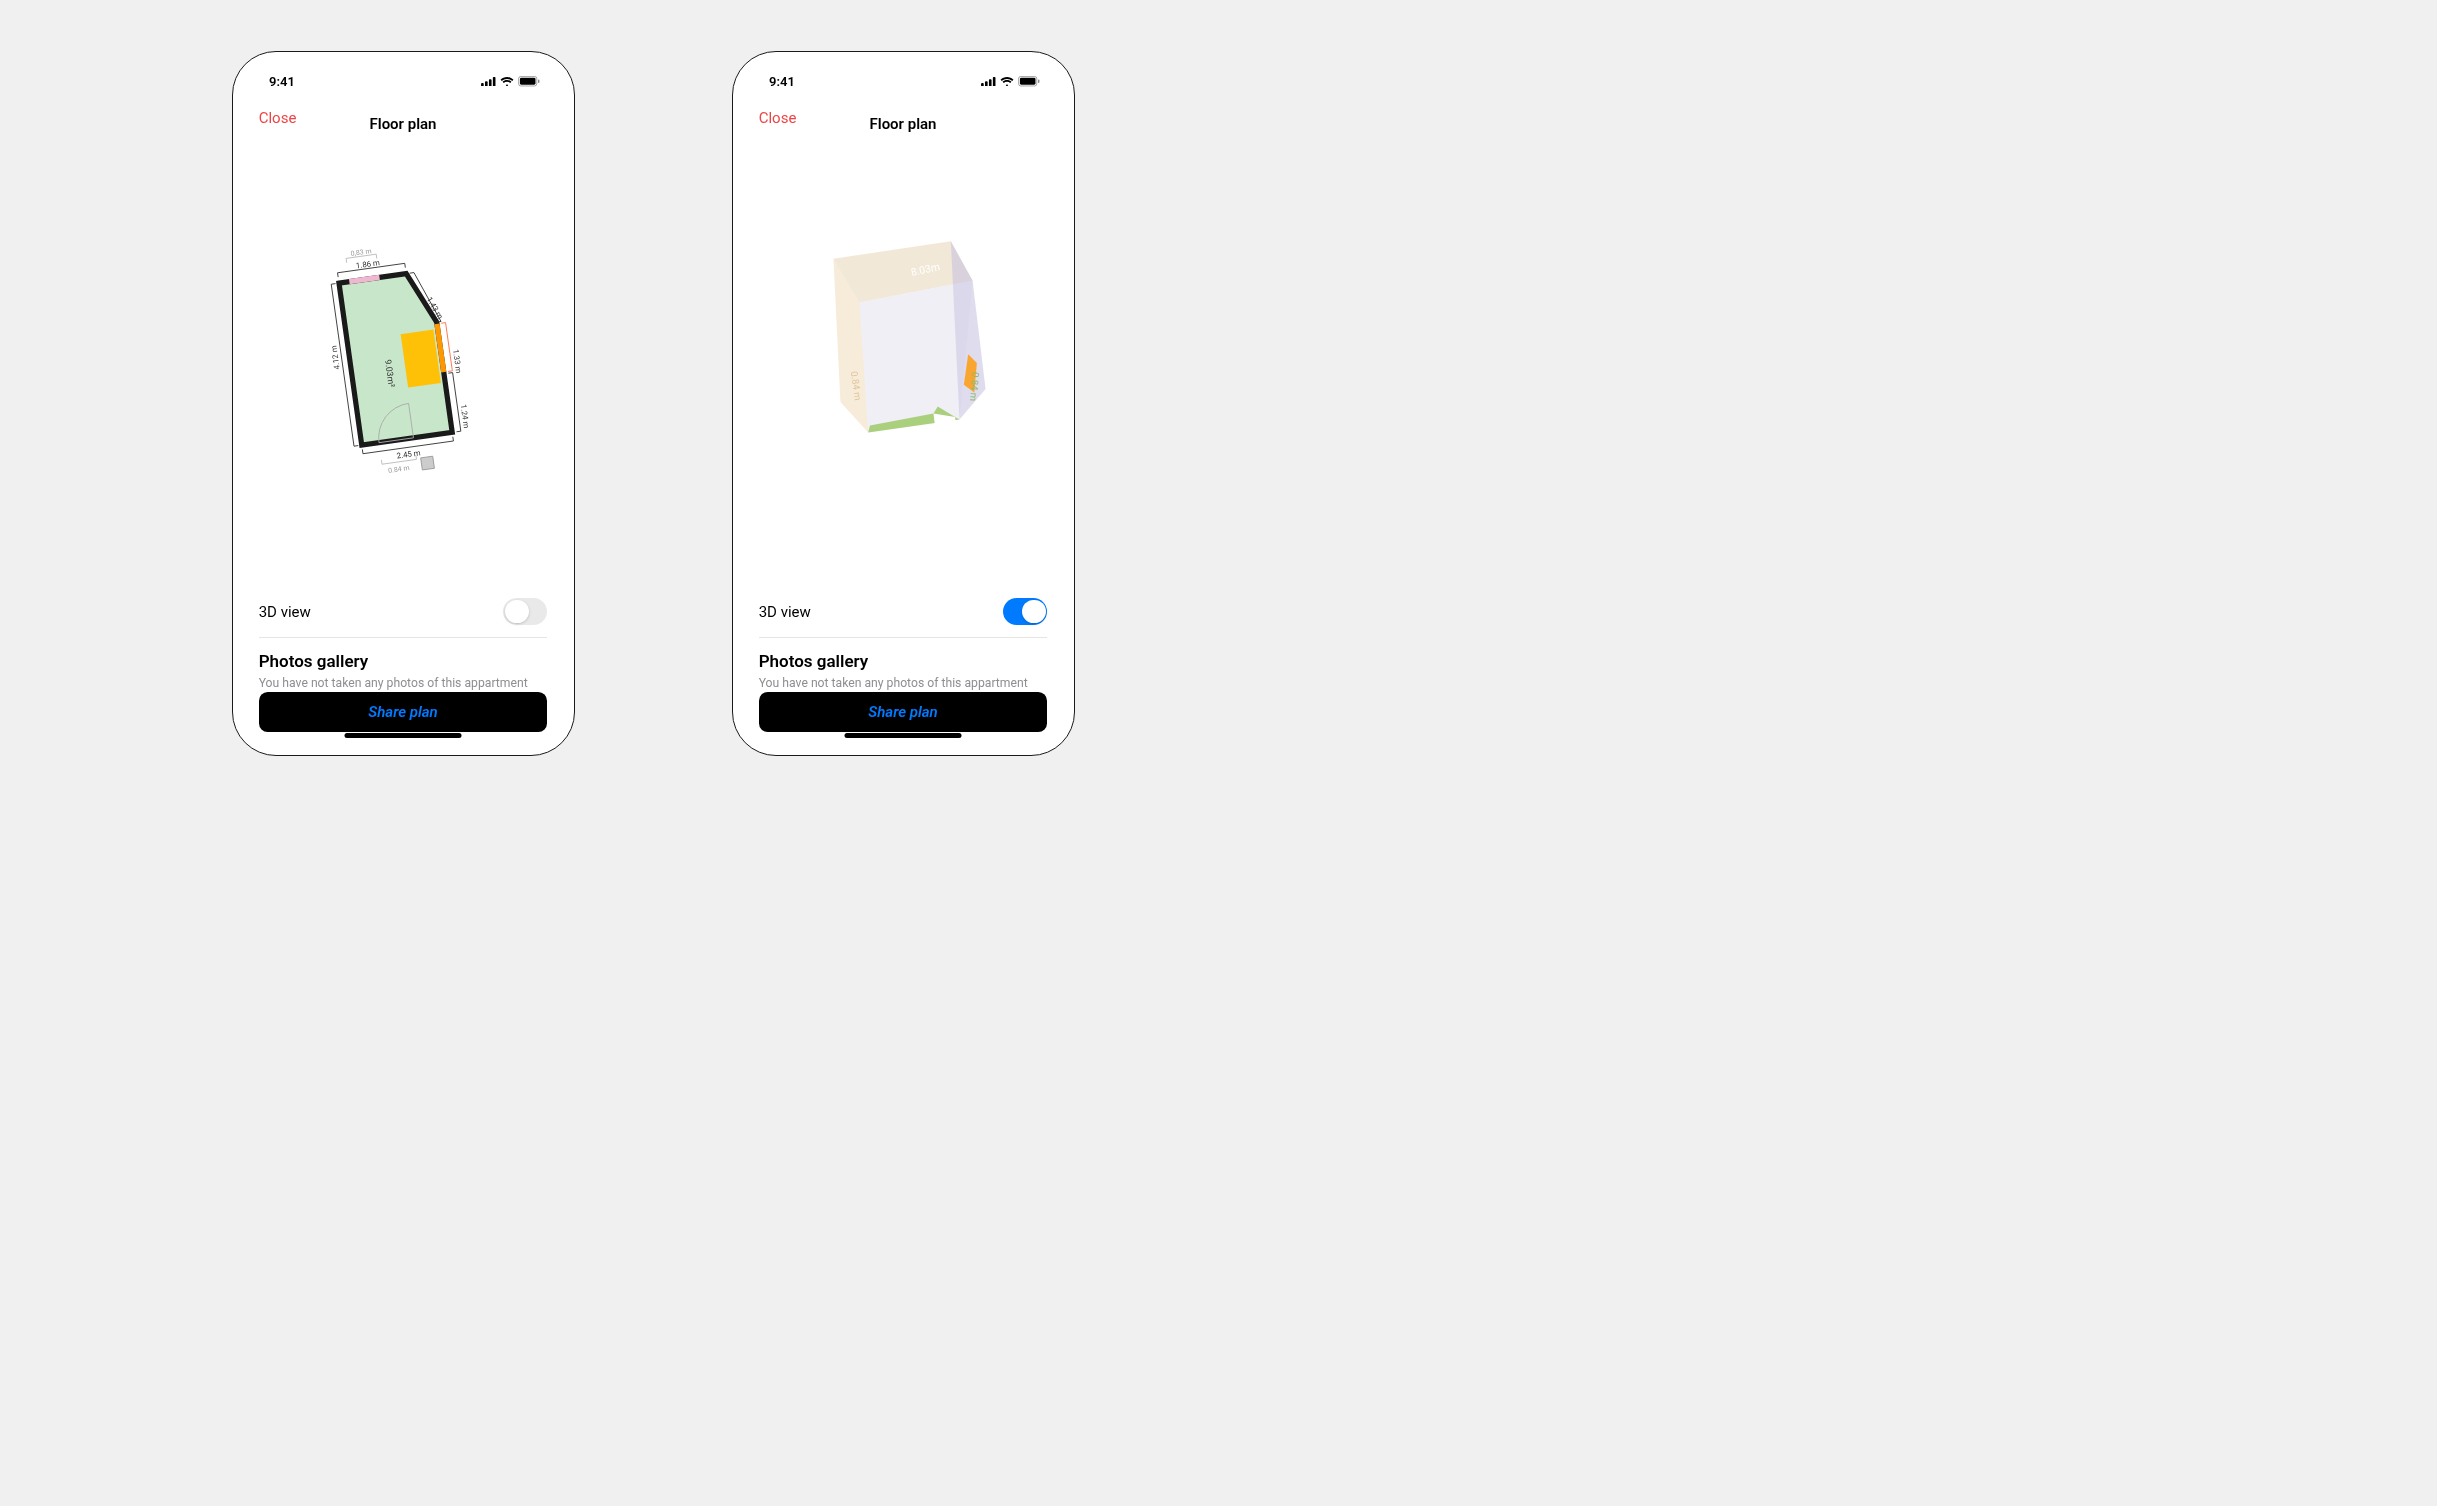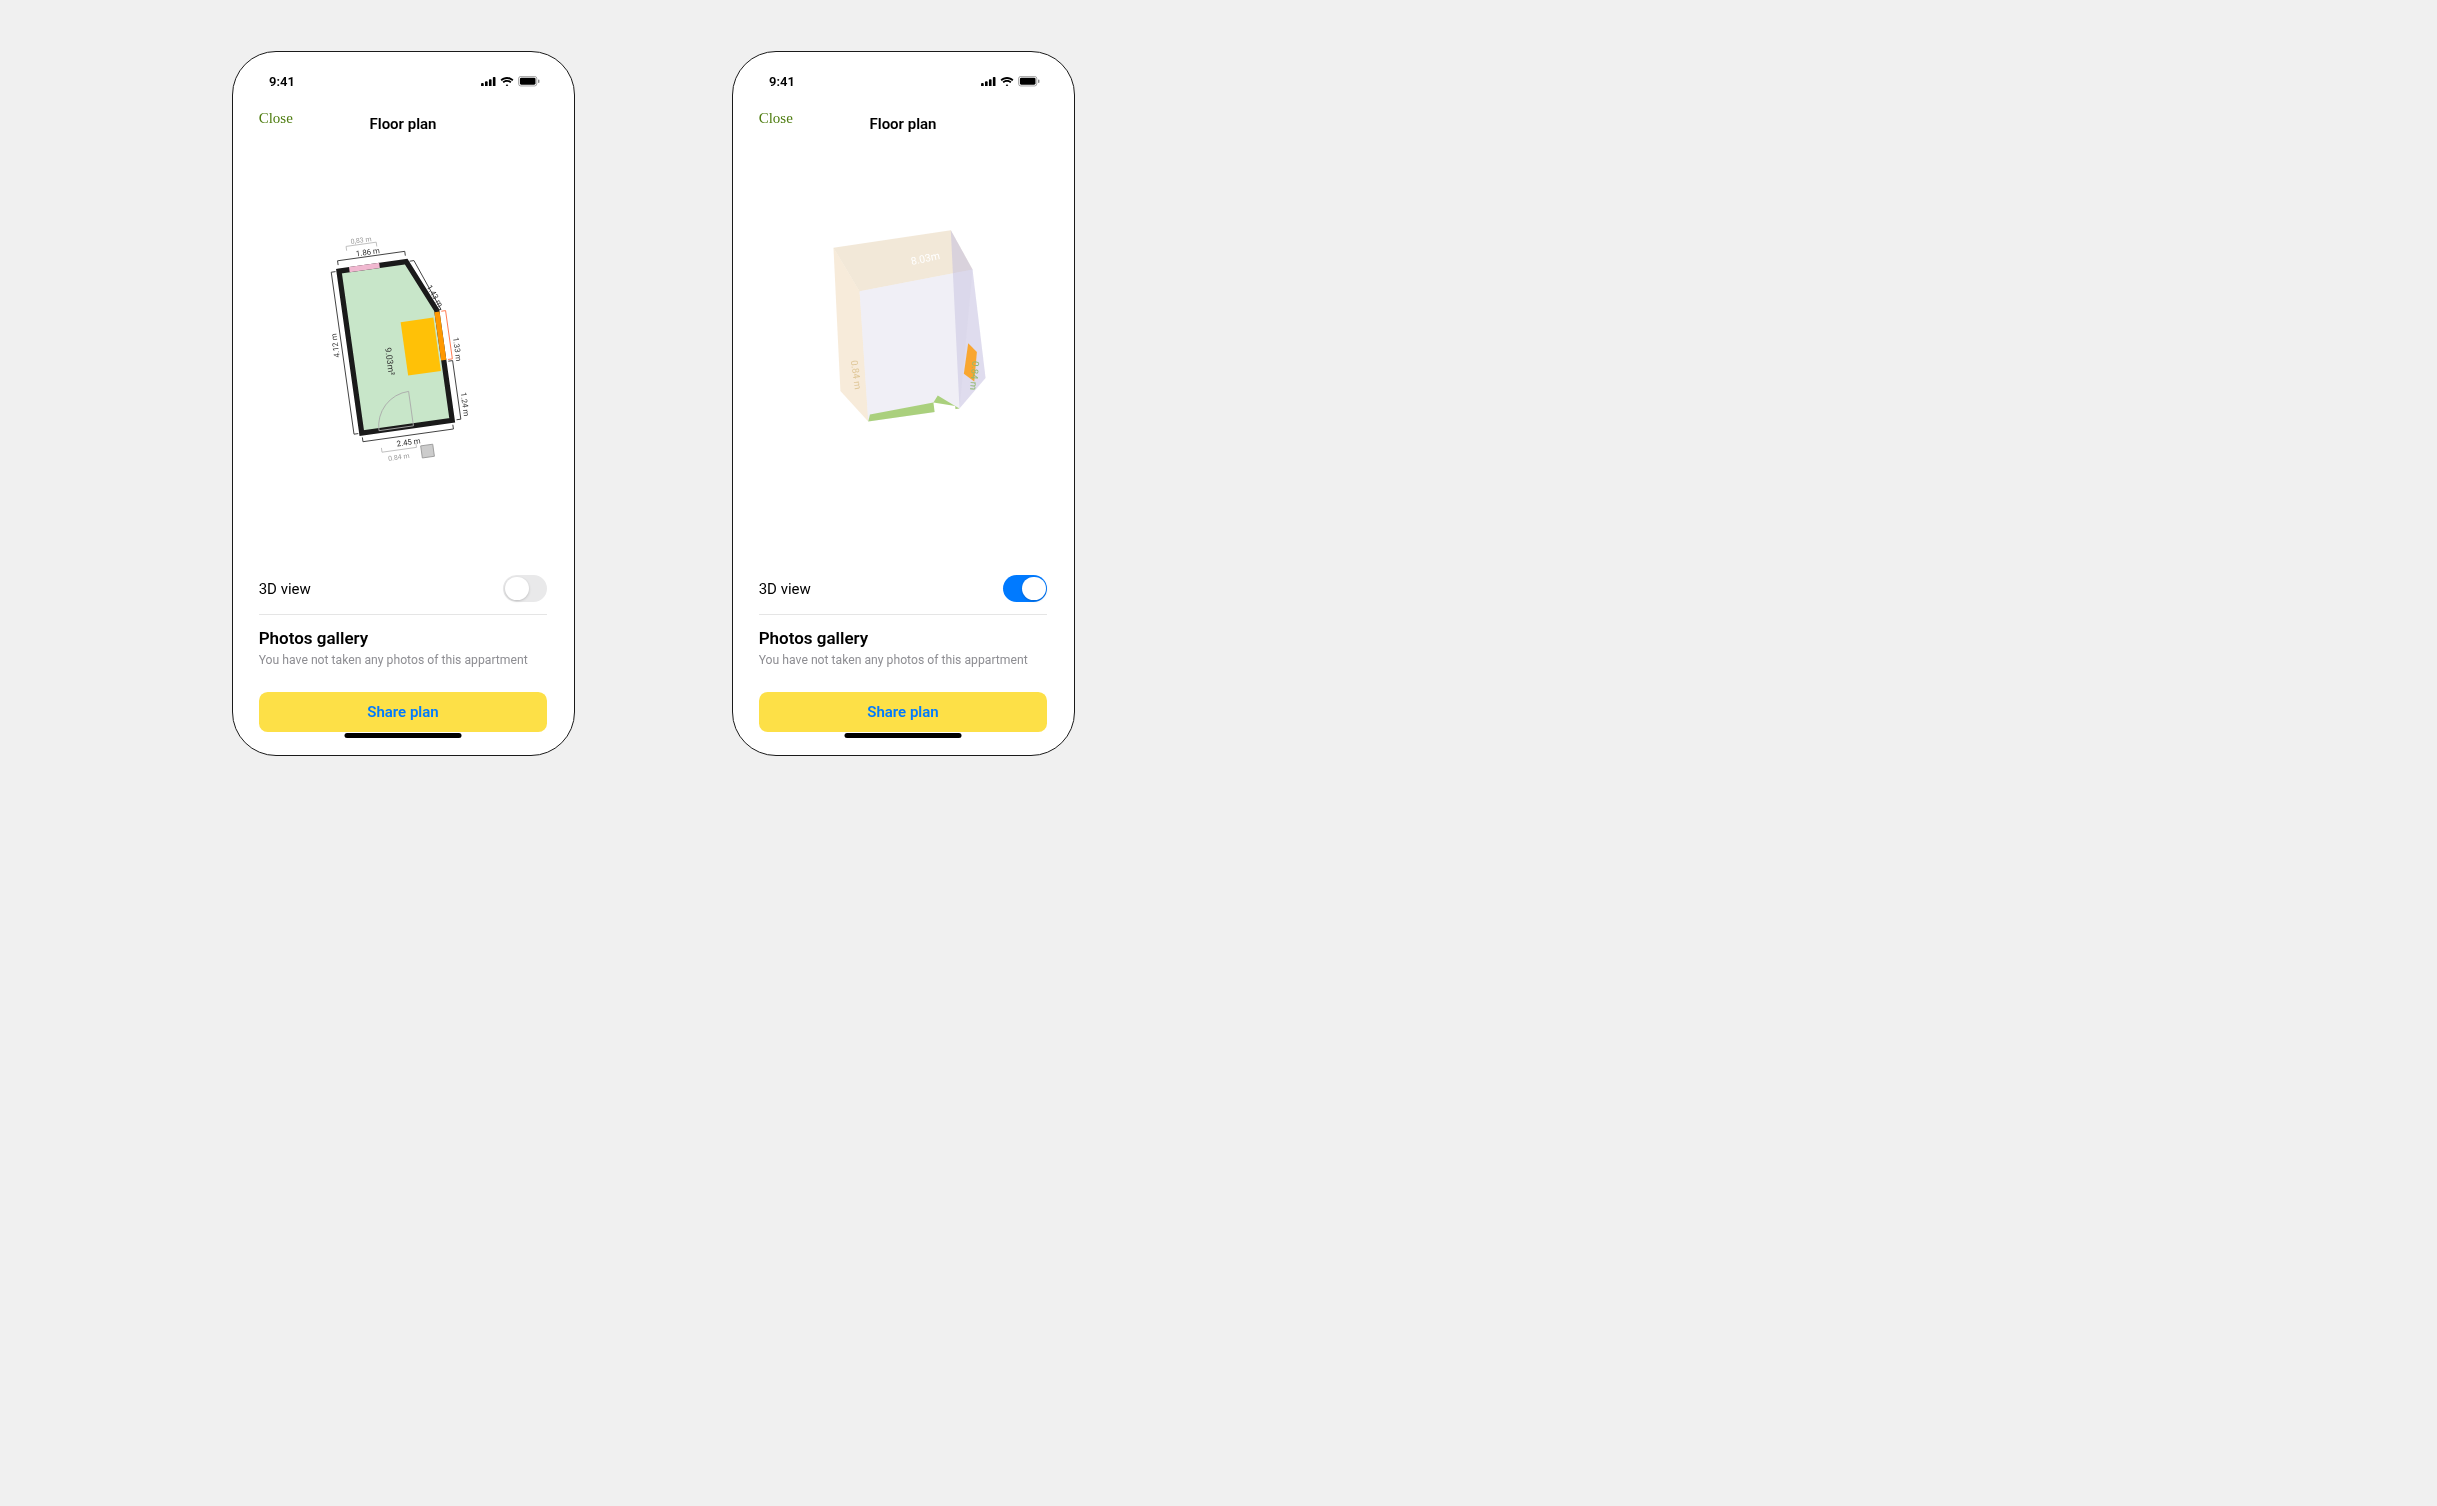--- a/index.html
+++ b/index.html
@@ -48,25 +48,24 @@
     }
     .signal-icon, .wifi-icon, .battery-icon { display: inline-flex; }
     .nav-bar {
       height: 38px;
       display: flex;
       align-items: center;
       position: relative;
       padding: 0 14px;
     }
     .close-btn {
-      color: #4d7c0f;
+      color: #ef4444;
       font-size: 15px;
       font-weight: 400;
       cursor: pointer;
-      font-family: Liberation Serif, serif;
     }
     .nav-title {
       position: absolute;
       left: 50%;
       transform: translateX(-50%);
       font-size: 15px;
       font-weight: 600;
       margin-top: 12px;
     }
     .content {
@@ -149,29 +148,30 @@
       font-weight: 600;
       margin-top: 12.2px;
       color: #000;
     }
     .gallery-empty {
       font-size: 12.2px;
       color: #8e8e93;
       margin-top: 5.2px;
     }
     .share-btn {
-      margin-top: 25px;
-      background: #fde047;
+      margin-top: 2px;
+      background: #000000;
       color: #007aff;
       font-size: 15px;
       font-weight: 600;
       text-align: center;
       padding: 11.3px 0;
       border-radius: 8.7px;
       cursor: pointer;
+      font-style: italic;
     }
     .home-indicator {
       position: absolute;
       bottom: 5.2px;
       left: 50%;
       transform: translateX(-50%);
       width: 117px;
       height: 4.4px;
       background: #000;
       border-radius: 2.6px;

